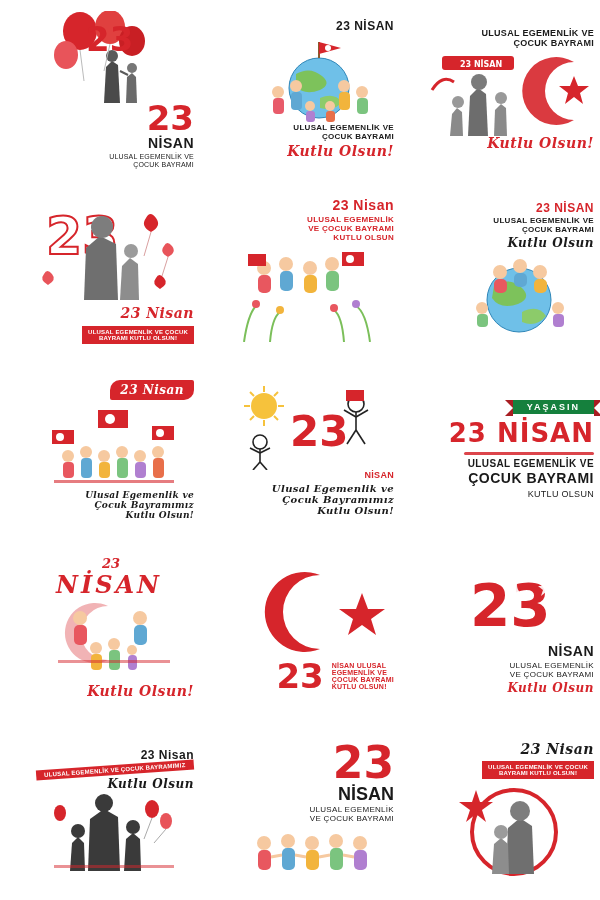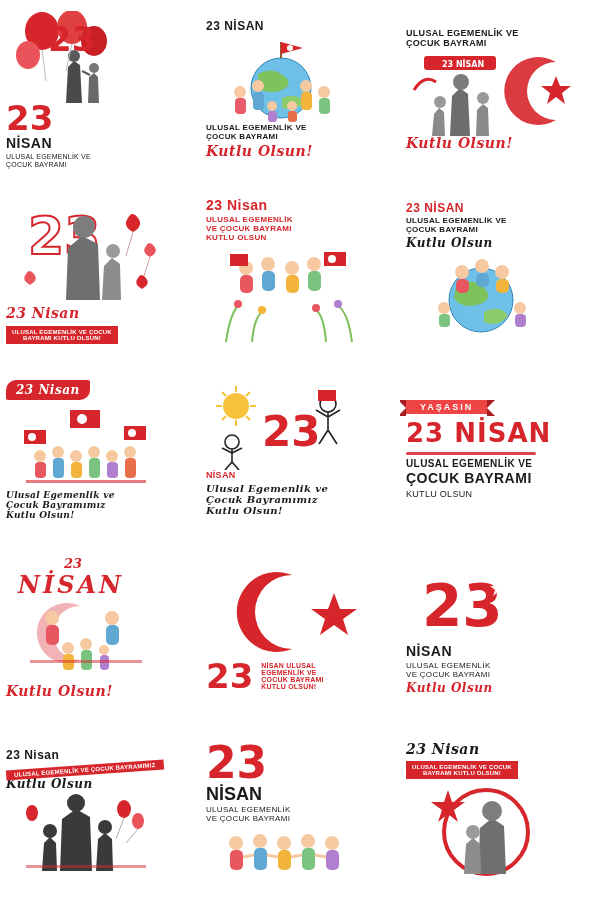--- a/index.html
+++ b/index.html
@@ -21,21 +21,21 @@
     grid-template-columns: repeat(3, 200px);
     grid-template-rows: repeat(5, 180px);
     background: #fff;
   }
   .cell {
     position: relative;
     width: 200px;
     height: 180px;
     display: flex;
     flex-direction: column;
-    align-items: flex-start;
+    align-items: flex-end;
     justify-content: center;
     overflow: hidden;
     box-sizing: border-box;
     padding: 20px 6px;
   }
   .art {
     position: relative;
     display: flex;
     align-items: center;
     justify-content: center;
@@ -66,21 +66,21 @@
   .mt2 { margin-top: 2px; }
   .mt3 { margin-top: 3px; }
   .mt5 { margin-top: 5px; }
   .bigNum {
     font-family: "DejaVu Sans", sans-serif;
     font-weight: bold;
     color: #d6252b;
     line-height: .9;
   }
   .ribbon {
-    background: #ef4444;
+    background: #15803d;
     color: #fff;
     padding: 2px 14px;
     font-weight: bold;
     letter-spacing: 2px;
     font-size: 9px;
     position: relative;
   }
   .ribbon::before, .ribbon::after {
     content: "";
     position: absolute;

